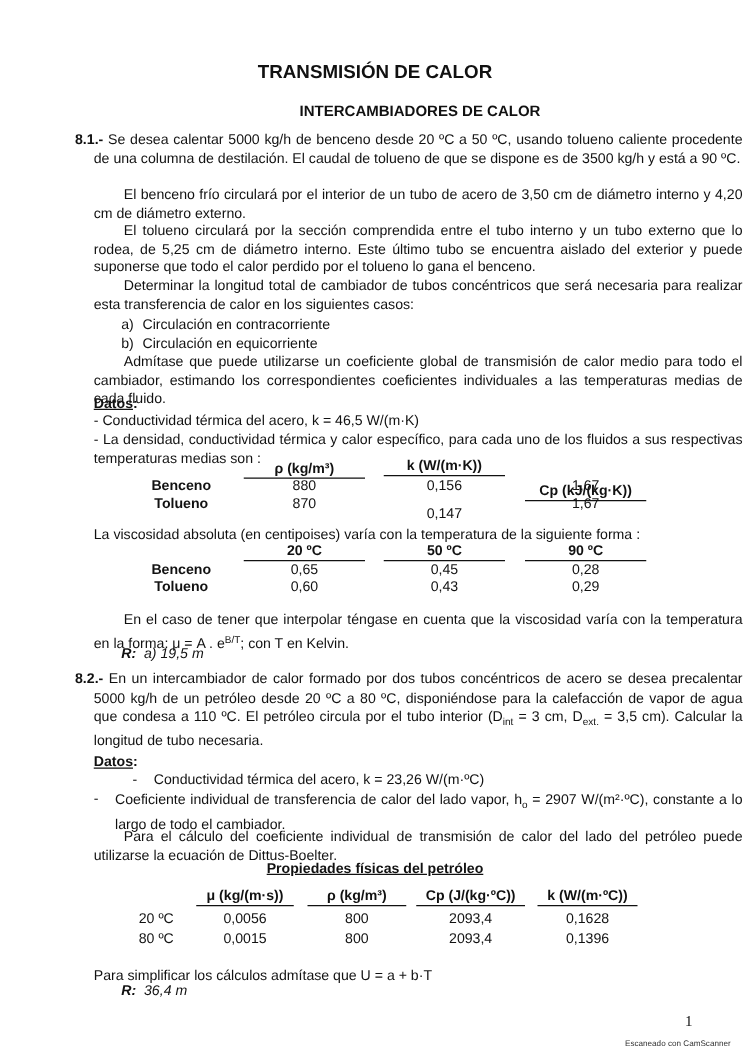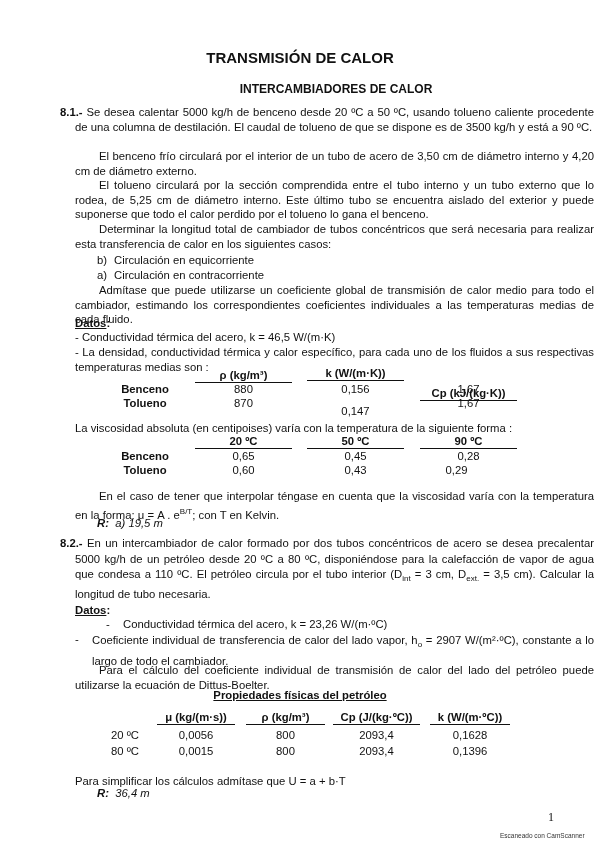--- a/index.html
+++ b/index.html
@@ -34,22 +34,22 @@
 
 <div class="para hang" style="top:105px;">
   <span class="bold">8.1.-</span>
   <span>Se desea calentar 5000 kg/h de benceno desde 20 ºC a 50 ºC, usando tolueno caliente procedente de una columna de destilación. El caudal de tolueno de que se dispone es de 3500 kg/h y está a 90 ºC.</span>
 </div>
 <div class="para indent" style="top:149px;">El benceno frío circulará por el interior de un tubo de acero de 3,50 cm de diámetro interno y 4,20 cm de diámetro externo.</div>
 <div class="para indent" style="top:178px;">El tolueno circulará por la sección comprendida entre el tubo interno y un tubo externo que lo rodea, de 5,25 cm de diámetro interno. Este último tubo se encuentra aislado del exterior y puede suponerse que todo el calor perdido por el tolueno lo gana el benceno.</div>
 <div class="para indent" style="top:222px;">Determinar la longitud total de cambiador de tubos concéntricos que será necesaria para realizar esta transferencia de calor en los siguientes casos:</div>
 
 <div class="list" style="top:253px;">
+  <div><span class="m">a)</span><span>Circulación en contracorriente</span></div>
   <div><span class="m">b)</span><span>Circulación en equicorriente</span></div>
-  <div><span class="m">a)</span><span>Circulación en contracorriente</span></div>
 </div>
 
 <div class="para indent" style="top:283px;">Admítase que puede utilizarse un coeficiente global de transmisión de calor medio para todo el cambiador, estimando los correspondientes coeficientes individuales a las temperaturas medias de cada fluido.</div>
 
 <div class="para" style="top:316px;"><span class="bold u">Datos</span><span class="bold">:</span></div>
 <div class="para" style="top:330px;">- Conductividad térmica del acero, k = 46,5 W/(m·K)</div>
 <div class="para" style="top:345px;">- La densidad, conductividad térmica y calor específico, para cada uno de los fluidos a sus respectivas temperaturas medias son :</div>
 
 <div>
   <div class="tbl-head" style="left:195px; width:97px; top:368px;">ρ (kg/m³)</div>
@@ -75,21 +75,21 @@
   <div class="tbl-head" style="left:420px; width:97px; top:434px;">90 ºC</div>
 
   <div class="rowlbl" style="left:100px; top:450px;">Benceno</div>
   <div class="tbl-cell" style="left:195px; width:97px; top:450px;">0,65</div>
   <div class="tbl-cell" style="left:307px; width:97px; top:450px;">0,45</div>
   <div class="tbl-cell" style="left:420px; width:97px; top:450px;">0,28</div>
 
   <div class="rowlbl" style="left:100px; top:464px;">Tolueno</div>
   <div class="tbl-cell" style="left:195px; width:97px; top:464px;">0,60</div>
   <div class="tbl-cell" style="left:307px; width:97px; top:464px;">0,43</div>
-  <div class="tbl-cell" style="left:408px; width:97px; top:464px;">0,29</div>
+  <div class="tbl-cell" style="left:420px; width:97px; top:464px;">0,29</div>
 </div>
 
 <div class="para indent" style="top:488px; line-height:16px;"><span>En el caso de tener que interpolar téngase en cuenta que la viscosidad varía con la temperatura en la forma: μ = A . e</span><sup>B/T</sup><span>; con T en Kelvin.</span></div>
 
 <div class="ans" style="top:517px;"><span class="bold">R:</span>&nbsp;&nbsp;<span>a) 19,5 m</span></div>
 
 <div class="para hang" style="top:536px; line-height:15.5px;">
   <span class="bold">8.2.-</span>
   <span>En un intercambiador de calor formado por dos tubos concéntricos de acero se desea precalentar 5000 kg/h de un petróleo desde 20 ºC a 80 ºC, disponiéndose para la calefacción de vapor de agua que condesa a 110 ºC. El petróleo circula por el tubo interior (D</span><sub>int</sub><span> = 3 cm, D</span><sub>ext.</sub><span> = 3,5 cm). Calcular la longitud de tubo necesaria.</span>
 </div>

